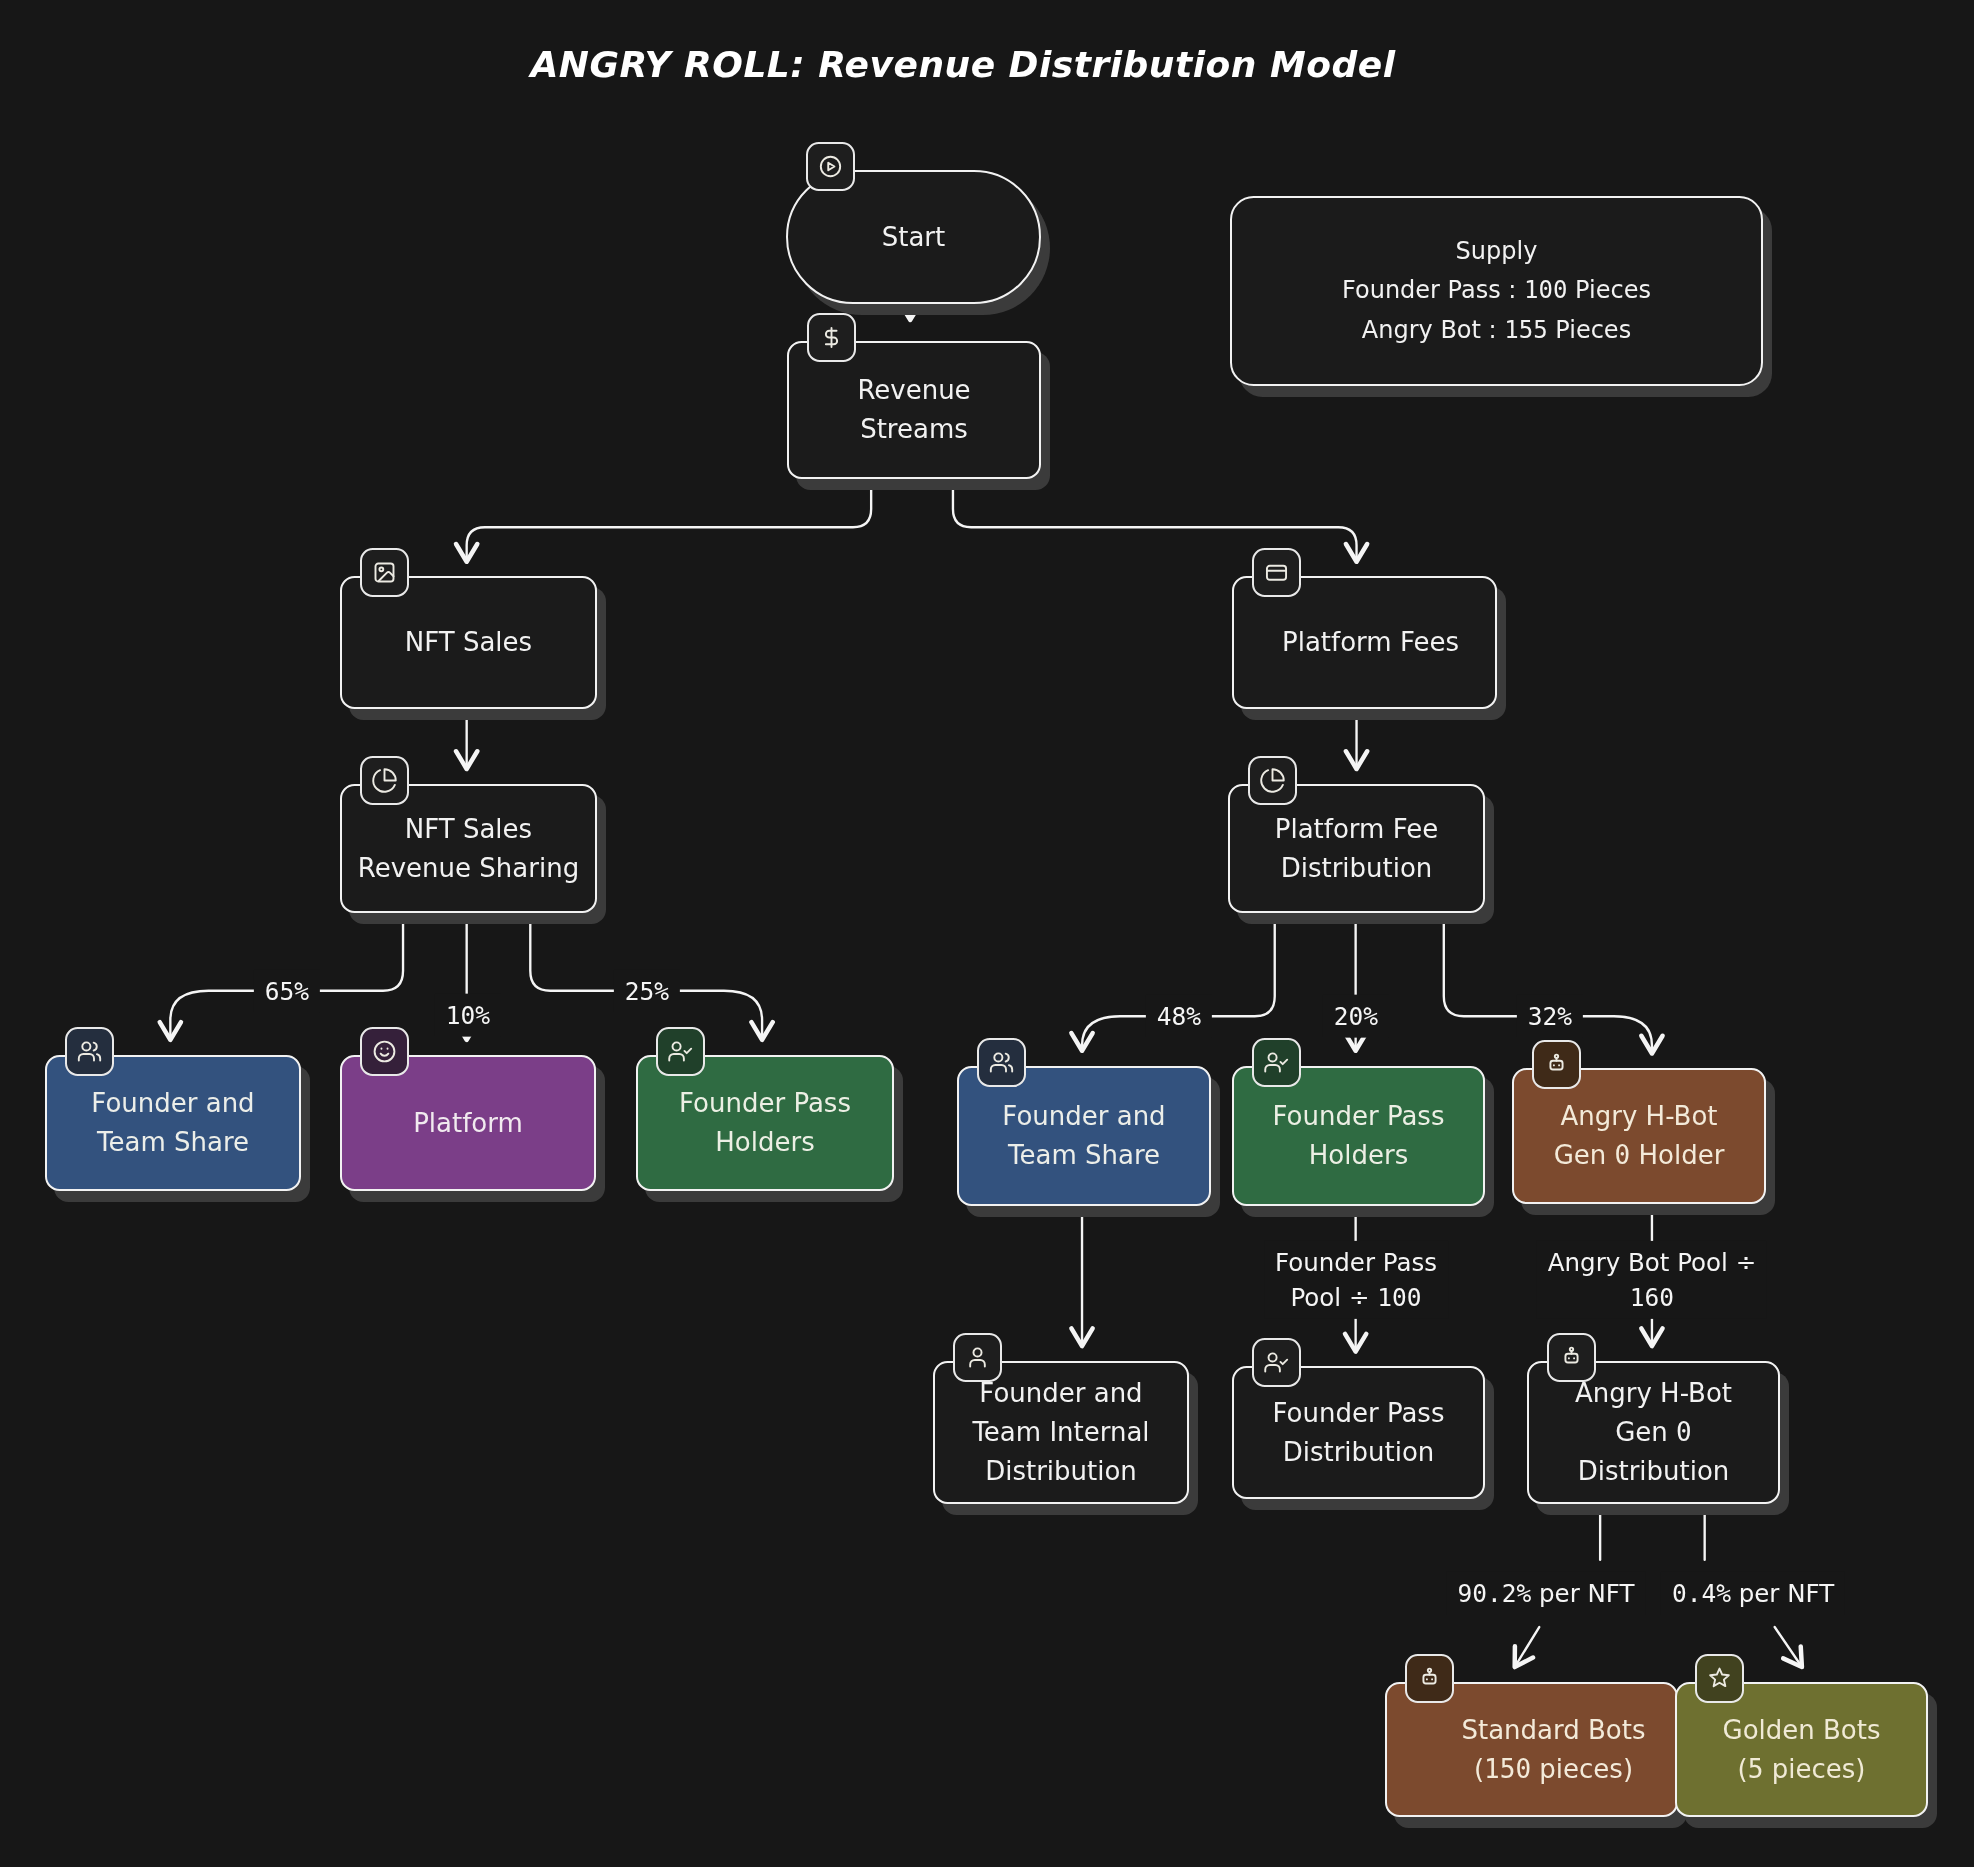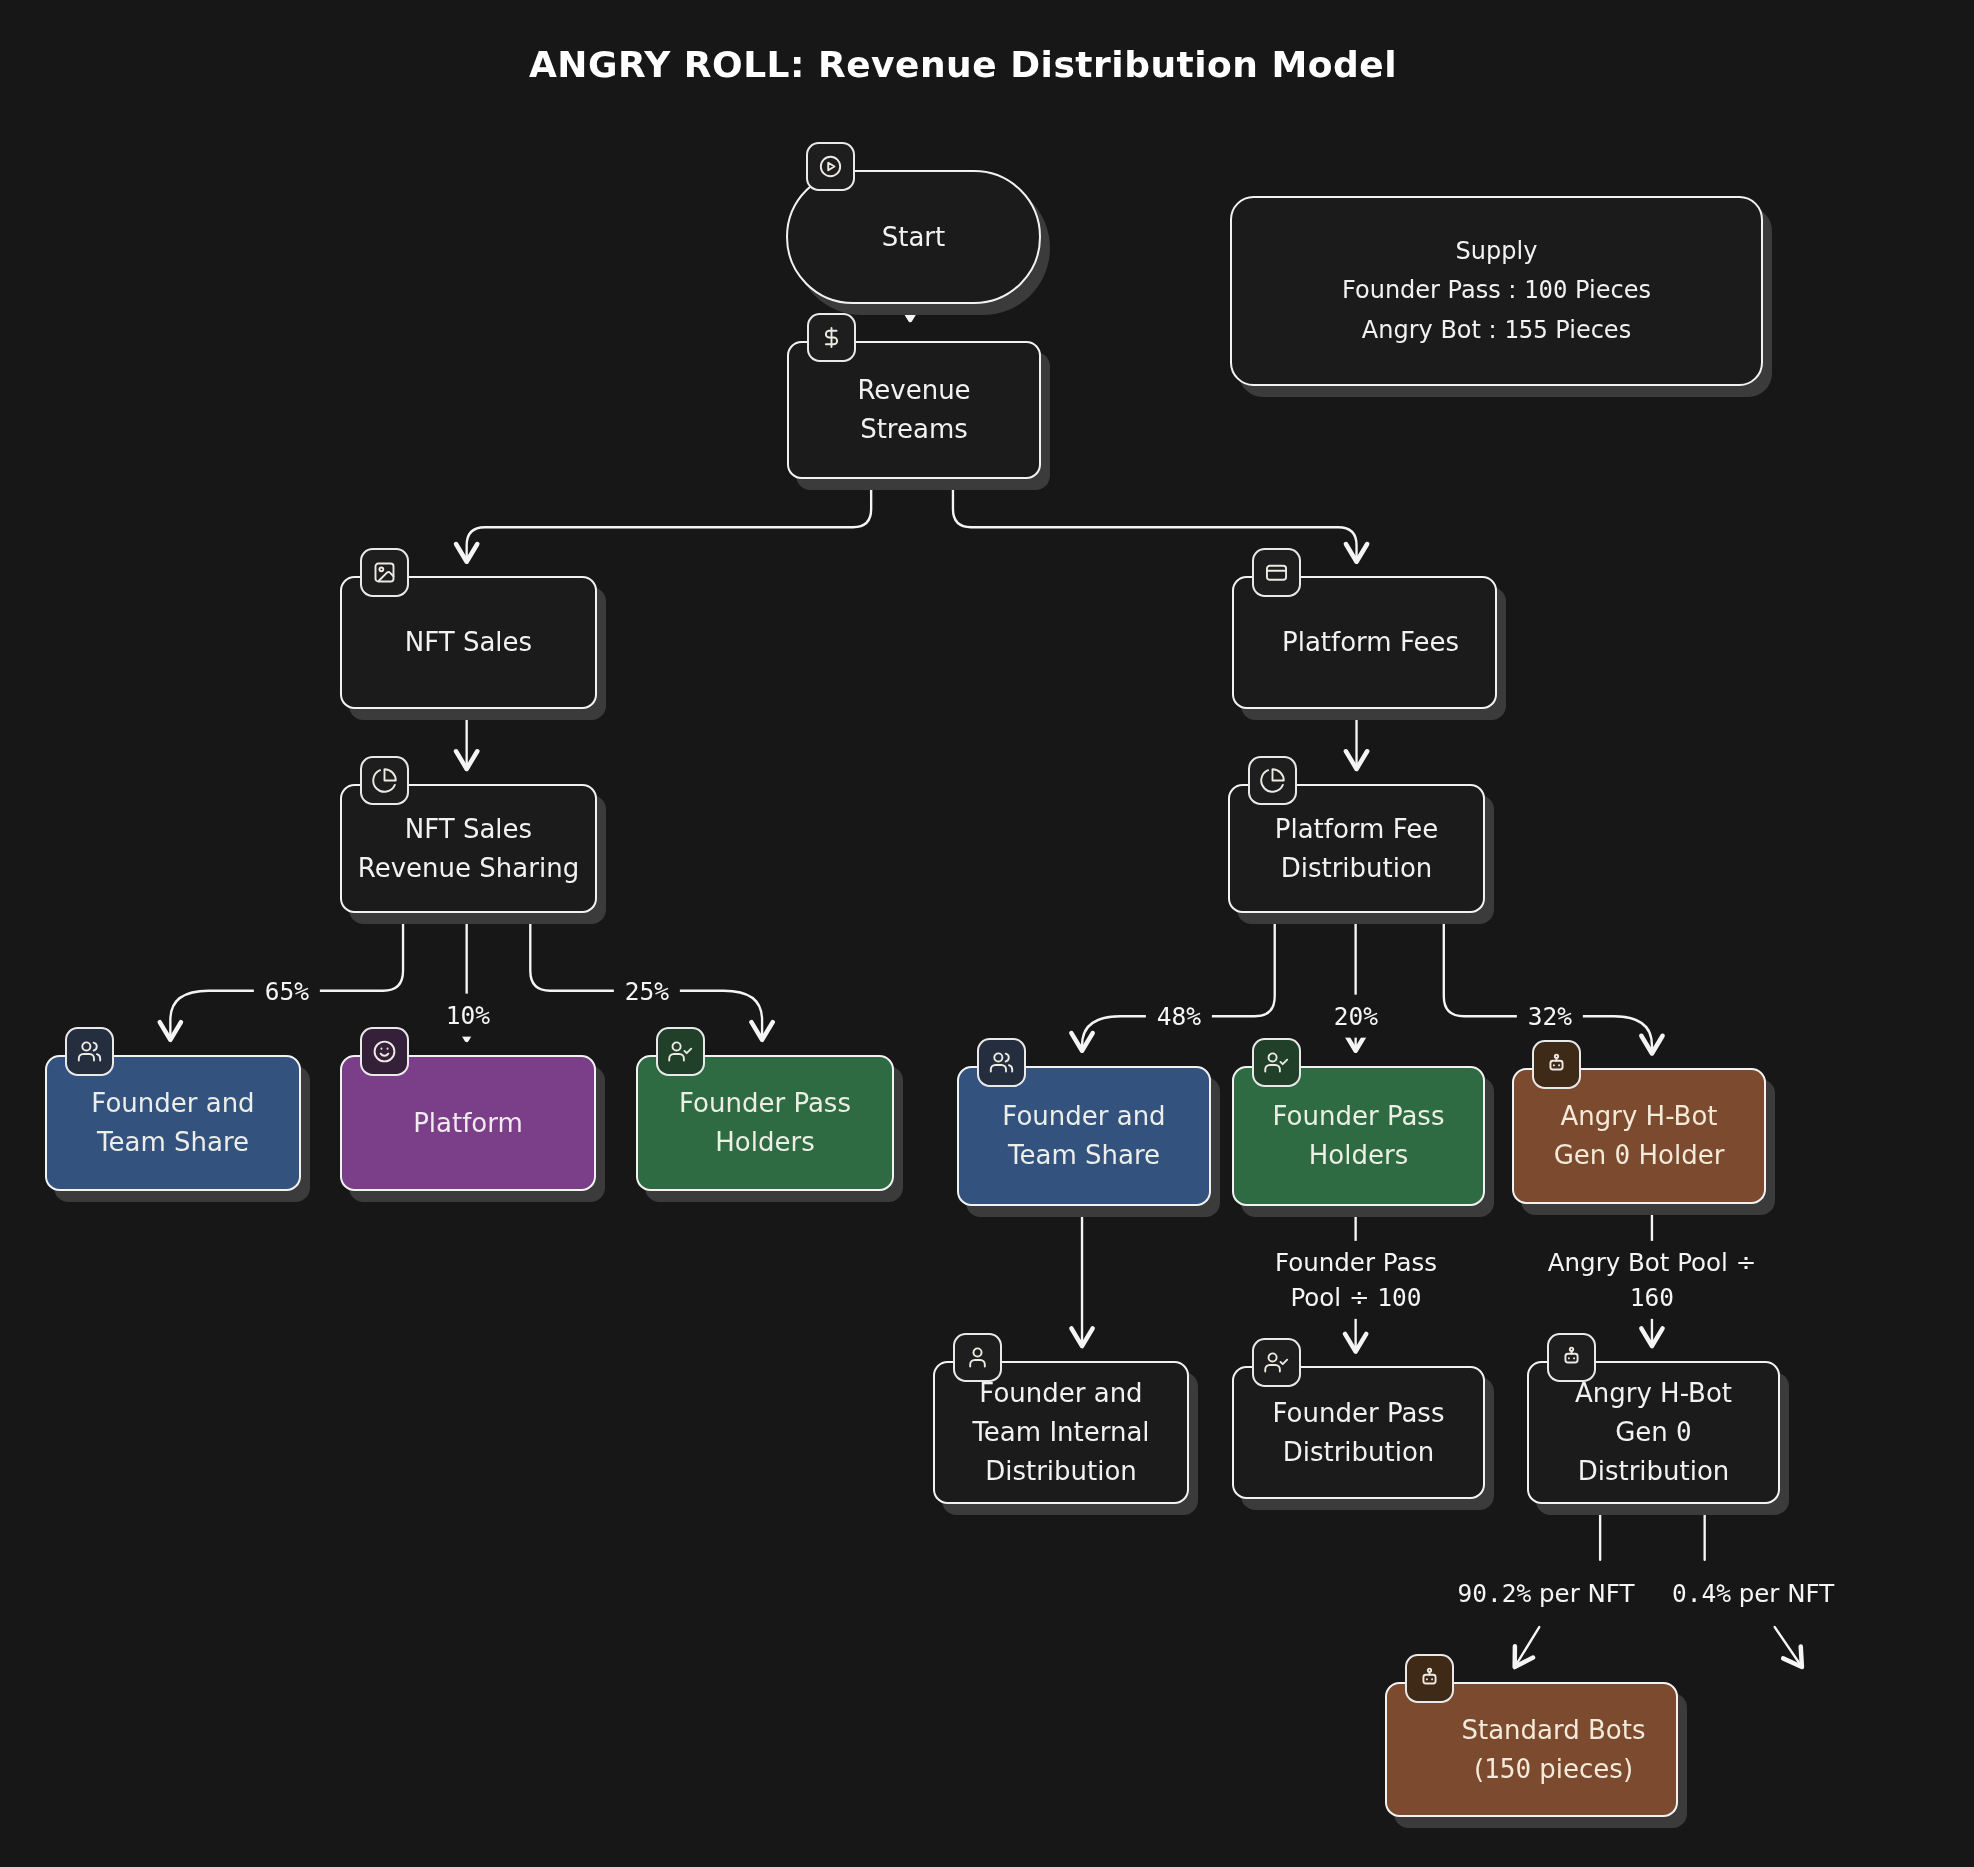--- a/index.html
+++ b/index.html
@@ -1,19 +1,19 @@
 <!DOCTYPE html>
 <html style="font-size:14.5px"><head>
 <meta charset="utf-8">
 <style>
   html,body{margin:0;padding:0;background:#171717;}
   #canvas{position:relative;width:1975px;height:1867px;background:#171717;overflow:hidden;
           font-family:"DejaVu Sans","Liberation Sans",sans-serif;color:#f2f2f2;}
   #title{position:absolute;left:0;top:44px;width:1926px;text-align:center;
-         font-size:36px;font-weight:bold;color:#ffffff;letter-spacing:0.5px;}
+         font-size:36px;font-weight:bold;color:#ffffff;letter-spacing:0.5px;font-style:italic;}
   #edges{position:absolute;left:0;top:0;z-index:1;}
   .node{position:absolute;z-index:2;border:2.7px solid #f2f2f2;border-radius:14.5px;background:#1b1b1b;
         display:flex;align-items:center;justify-content:center;text-align:center;
         font-size:26px;line-height:1.5;box-shadow:9px 11px 0 #3b3b3b;}
   .node .lbl{white-space:pre-line;padding:0 9px;}
   .chip{position:absolute;left:18px;top:-30px;width:45px;height:45px;border:2.7px solid #e9e9e9;
         border-radius:12.7px;background:#1e1e1e;display:flex;align-items:center;justify-content:center;z-index:3;}
   .chip svg{width:27px;height:27px;stroke:#eceae2;fill:none;stroke-width:1.7;
             stroke-linecap:round;stroke-linejoin:round;}
   .stadium{border-radius:67px;margin-top:32px;}
@@ -272,20 +272,29 @@
           <circle cx="12" cy="4.7" r="1.5"></circle>
           <path d="M12 6.3 V8.7"></path>
           <rect x="6.6" y="8.7" width="10.8" height="7.8" rx="2.2"></rect>
           <path d="M9.7 12.7 v0.1 M14.3 12.7 v0.1"></path>
         </svg>
     </div>
     <span class="lbl">Standard Bots
 (<span class="num">150</span> pieces)</span>
   </div>
 
+  <div class="node olive" id="n-goldbots">
+    <div class="chip">
+      <svg viewBox="0 0 24 24">
+          <path d="M12 3.2 L14.4 8.5 L20.3 9.1 L15.9 13 L17.2 18.8 L12 15.8 L6.8 18.8 L8.1 13 L3.7 9.1 L9.6 8.5 Z"></path>
+        </svg>
+    </div>
+    <span class="lbl">Golden Bots
+(<span class="num">5</span> pieces)</span>
+  </div>
 
   <div class="edge-label" id="l-65"><span class="num">65%</span></div>
   <div class="edge-label" id="l-10"><span class="num">10%</span></div>
   <div class="edge-label" id="l-25"><span class="num">25%</span></div>
   <div class="edge-label" id="l-48"><span class="num">48%</span></div>
   <div class="edge-label" id="l-20"><span class="num">20%</span></div>
   <div class="edge-label" id="l-32"><span class="num">32%</span></div>
   <div class="edge-label" id="l-fppool">Founder Pass
 Pool ÷ <span class="num">100</span></div>
   <div class="edge-label" id="l-abpool">Angry Bot Pool ÷

